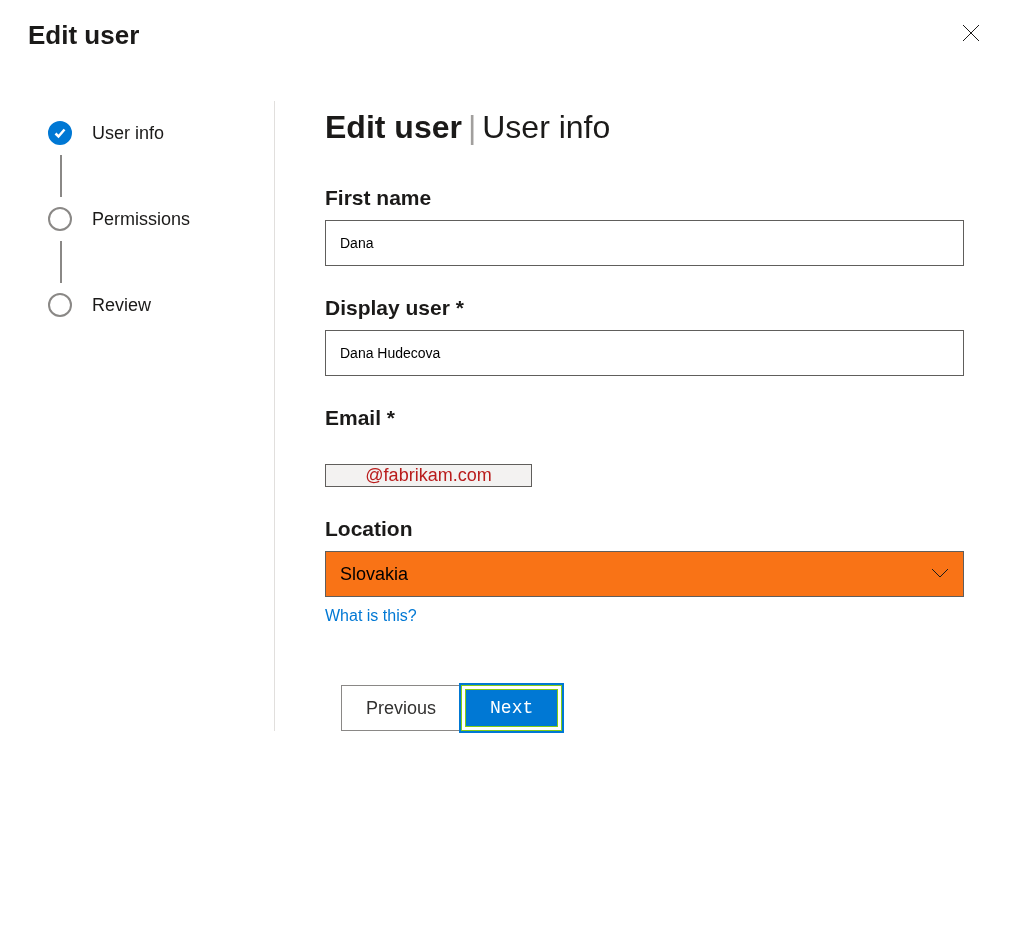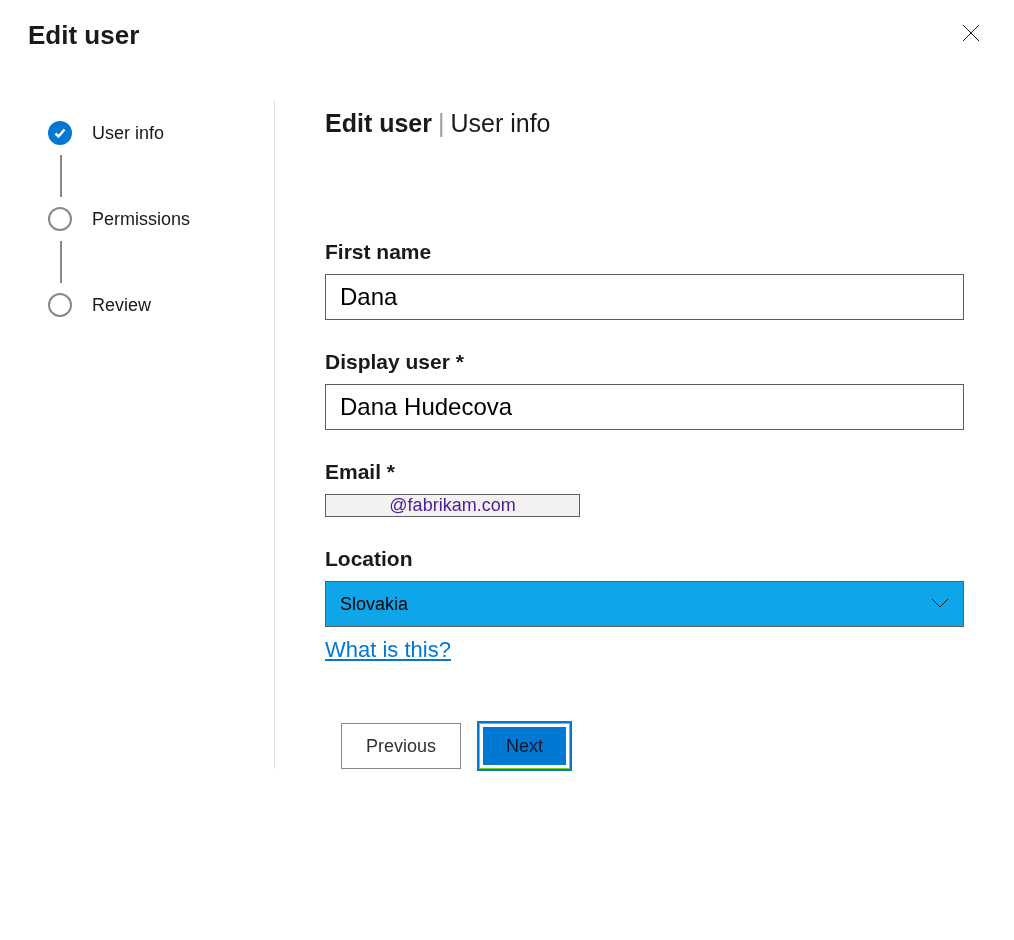--- a/index.html
+++ b/index.html
@@ -83,110 +83,110 @@
   .step-item:last-child .step-connector { display: none; }
   .step-label {
     font-size: 18px;
     color: #1b1a19;
   }
   .content {
     flex: 1;
     padding: 8px 50px 0 50px;
   }
   .content-heading {
-    font-size: 25px;
-    margin: 0 0 102px 0;
+    font-size: 32px;
+    margin: 0 0 40px 0;
     font-weight: 400;
   }
   .content-heading .bold { font-weight: 700; }
   .content-heading .divider { color: #a19f9d; font-weight: 300; margin: 0 6px; }
   .field-group { margin-bottom: 30px; }
   .field-label {
     display: block;
     font-size: 21px;
     font-weight: 600;
     margin-bottom: 10px;
   }
   .req::after { content: " *"; font-weight: 600; }
   .text-input {
     width: 100%;
     height: 46px;
     border: 1px solid #605e5c;
     padding: 0 14px;
-    font-size: 24px;
+    font-size: 14px;
     font-family: inherit;
     background: #ffffff;
     outline: none;
   }
   .email-row { display: flex; }
   .email-input { flex: 1; border-right: none; }
   .email-domain {
-    width: 255px;
+    width: 207px;
     border: 1px solid #605e5c;
     background: #f3f2f1;
     display: flex;
     align-items: center;
     justify-content: center;
     font-size: 18px;
-    color: #4c1d95;
+    color: #b91c1c;
+    margin-top: 24px;
   }
   .select-wrap { position: relative; }
   .select-input {
     width: 100%;
     height: 46px;
     border: 1px solid #605e5c;
     padding: 0 40px 0 14px;
     font-size: 18px;
     font-family: inherit;
-    background: #0ea5e9;
+    background: #f97316;
     appearance: none;
     -webkit-appearance: none;
     outline: none;
     cursor: pointer;
   }
   .chevron {
     position: absolute;
     right: 14px;
     top: 50%;
     transform: translateY(-50%);
     pointer-events: none;
   }
   .help-link {
     display: inline-block;
     color: #0078d4;
-    text-decoration: underline;
-    font-size: 22px;
+    font-size: 16px;
     margin-top: 10px;
     cursor: pointer;
   }
   .button-row {
     display: flex;
     align-items: center;
-    gap: 18px;
     margin-top: 60px;
     padding-left: 16px;
     justify-content: flex-end;
   }
   .btn {
     height: 46px;
     padding: 0 24px;
     font-size: 18px;
     font-family: inherit;
     cursor: pointer;
     border: 1px solid #8a8886;
     background: #ffffff;
     color: #323130;
   }
   .btn-primary {
     background: #0078d4;
-    color: #0f172a;
-    border: 3px solid #84cc16;
+    color: #ffffff;
+    border: 5px solid #84cc16;
     outline: 3px solid #ffffff;
     outline-offset: -4px;
     box-shadow: 0 0 0 2px #0078d4;
+    font-family: Liberation Mono, monospace;
   }
   .spacer { flex: 1; }
 </style>
 </head>
 <body>
 
 <div class="header">
   <div class="header-title">Edit user</div>
   <button class="close-btn">
     <svg width="18" height="18" viewBox="0 0 18 18" stroke="#1b1a19" stroke-width="1" fill="none">

